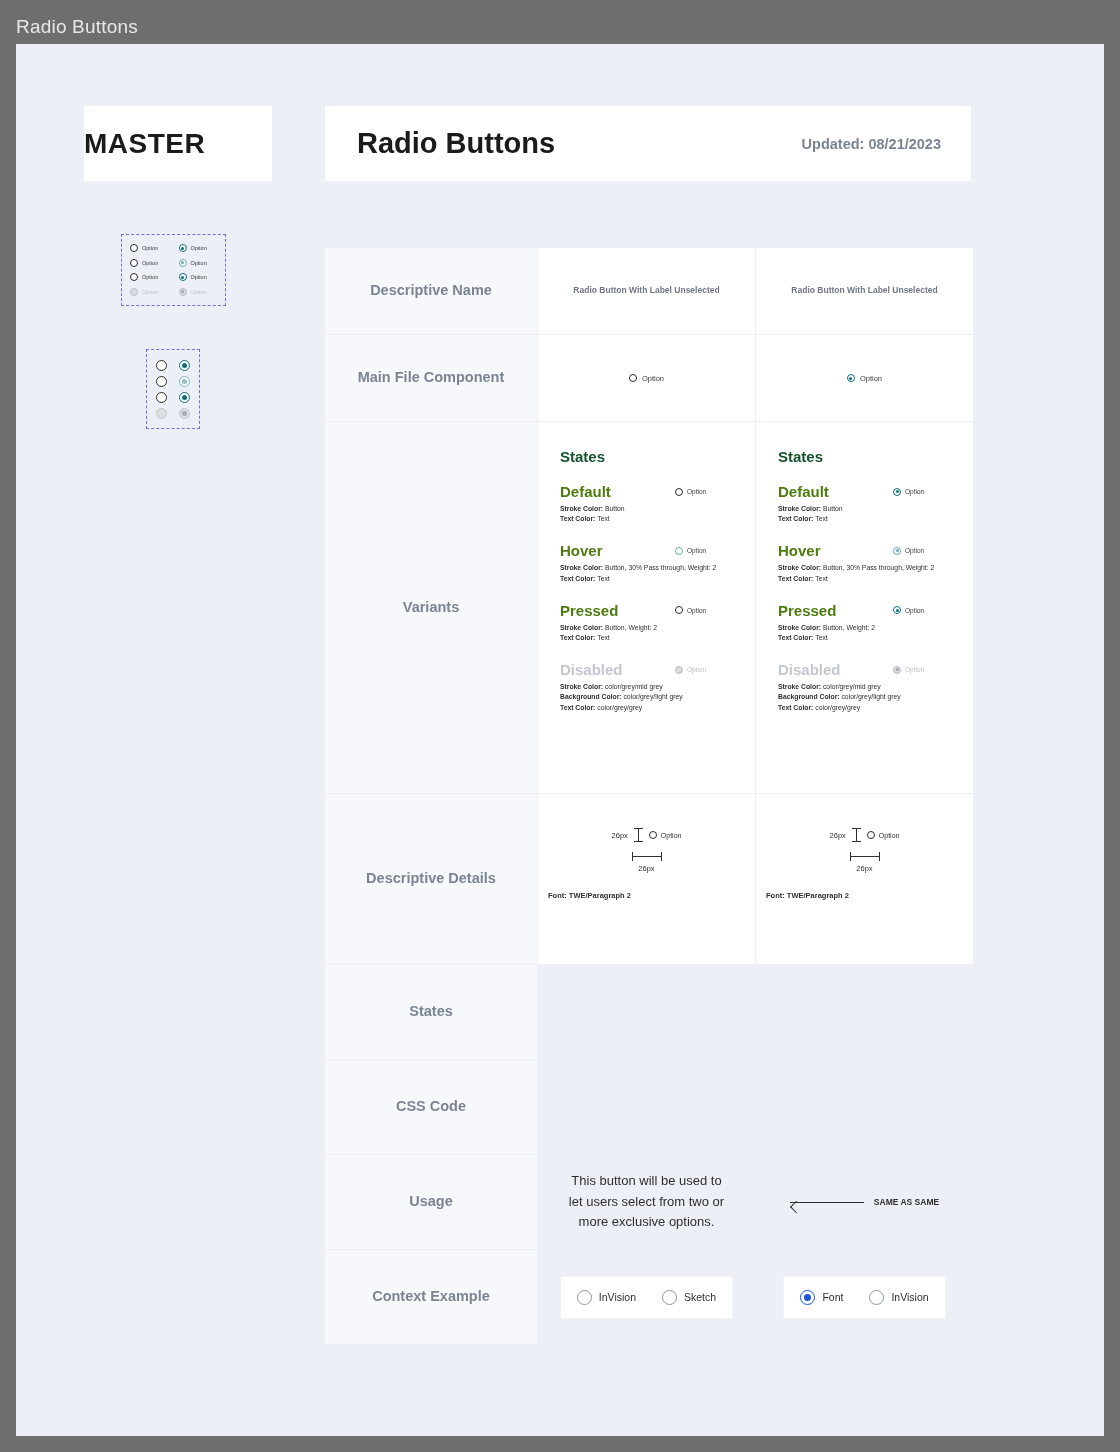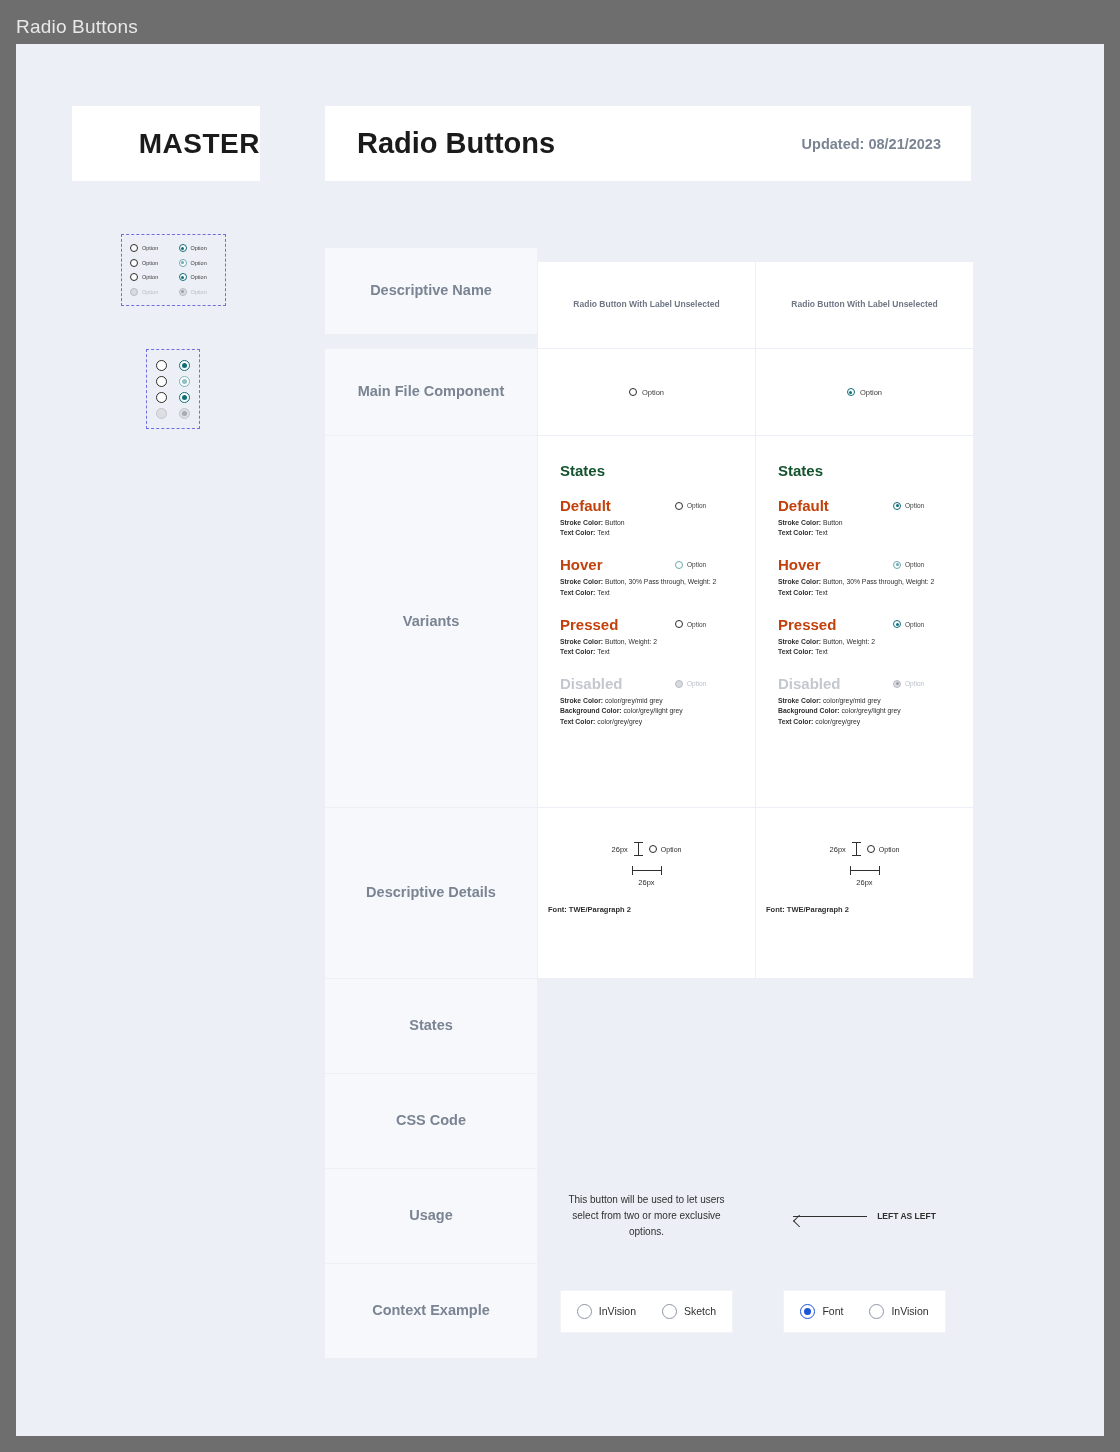--- a/index.html
+++ b/index.html
@@ -14,24 +14,24 @@
     position:absolute; left:16px; top:16px;
     color:#e8e8e8; font-size:19px; letter-spacing:0.2px;
   }
   .canvas {
     position:absolute; left:16px; top:44px;
     width:1088px; height:1392px;
     background:#eceff5;
   }
   
   .master-card {
-    position:absolute; left:56px; top:62px;
+    position:absolute; left:68px; top:62px;
     width:188px; height:75px;
     background:#ffffff;
-    display:flex; align-items:center; justify-content:flex-end;
+    display:flex; align-items:center; justify-content:flex-start;
   }
   .master-card span { font-size:28px; font-weight:bold; color:#1b1b1b; letter-spacing:0.5px; }
 
   
   .swatch-a {
     position:absolute; left:105px; top:190px;
     width:105px; height:72px;
     border:1px dashed #6f6fe0; background:#eceff5;
     padding:6px 8px;
     display:grid; grid-template-columns:1fr 1fr; grid-template-rows:repeat(4,1fr);
@@ -90,33 +90,33 @@
     font-size:14.5px; font-weight:bold; color:#7b8493;
     padding:8px;
     line-height:1.35;
   }
   .vcell { background:#ffffff; position:relative; }
   .vcell.empty { background:#eceff5; }
   .namecell {
     background:#ffffff;
     display:flex; align-items:center; justify-content:center;
     text-align:center; font-size:8.5px; font-weight:bold; color:#6f7784;
-    line-height:1.4; padding:6px;margin-top:14px;
+    line-height:1.4; padding:6px;
   }
   .mainfile {
     display:flex; align-items:center; justify-content:center; gap:5px;
     height:100%;
   }
   .mainfile .ml { font-size:7.5px; color:#3c3c3c; }
 
   
   .variants { padding:26px 18px 18px 22px; }
   .variants .sec-title { font-size:15px; font-weight:bold; color:#14532d; margin:0 0 18px 0; }
   .state-row { display:flex; align-items:center; justify-content:space-between; }
-  .state-name { font-size:15px; font-weight:bold; color:#c2410c; }
+  .state-name { font-size:15px; font-weight:bold; color:#4d7c0f; }
   .state-name.dis { color:#c3c8d0; }
   .state-radio { display:flex; align-items:center; gap:4px; width:62px; }
   .state-radio .sl { font-size:6.5px; color:#3c3c3c; }
   .state-radio .sl.dis { color:#b9bec6; }
   .spec { font-size:6.8px; color:#2f2f2f; line-height:1.5; margin:4px 0 18px 0; }
   .spec b { font-weight:bold; }
 
   
   .details { padding:34px 10px 12px 10px; text-align:left; }
   .dim-row { display:flex; align-items:center; justify-content:center; gap:6px; }
@@ -130,21 +130,21 @@
   .hbar-wrap { margin-top:10px; display:flex; flex-direction:column; align-items:center; }
   .hbar { width:30px; height:9px; position:relative; }
   .hbar::before, .hbar::after { content:""; position:absolute; top:0; height:9px; width:1px; background:#2f2f2f; }
   .hbar::before { left:0; } .hbar::after { right:0; }
   .hbar span { position:absolute; left:0; top:4px; width:30px; height:1px; background:#2f2f2f; }
   .hbar-lbl { font-size:7.5px; color:#2f2f2f; margin-top:3px; }
   .font-note { margin-top:18px; font-size:7.5px; font-weight:bold; color:#2f2f2f; }
 
   
   .usage-box { padding:16px 26px; text-align:center; display:flex; align-items:center; justify-content:center; height:100%; }
-  .usage-box p { margin:0; font-size:10px; color:#2f2f2f; line-height:1.6; }
+  .usage-box p { margin:0; font-size:13px; color:#2f2f2f; line-height:1.6; }
   .same-as-left { display:flex; align-items:center; justify-content:center; height:100%; gap:10px; }
   .arrow { width:74px; height:10px; position:relative; }
   .arrow::before { content:""; position:absolute; left:0; top:4.5px; width:74px; height:1px; background:#2f2f2f; }
   .arrow::after { content:""; position:absolute; left:0; top:0.5px; width:8px; height:8px; border-left:1px solid #2f2f2f; border-bottom:1px solid #2f2f2f; transform:rotate(45deg); transform-origin:left bottom; }
   .sal-txt { font-size:8.5px; font-weight:bold; color:#2f2f2f; }
 
   
   .ctx-wrap { display:flex; align-items:center; justify-content:center; height:100%; }
   .ctx { background:#fff; box-shadow:0 0 0 1px #f1f3f6; padding:13px 16px; display:flex; gap:26px; align-items:center; }
   .ctx-item { display:flex; align-items:center; gap:7px; }
@@ -401,21 +401,21 @@
 
     <div class="lcell" style="height:94px">Usage</div>
     <div class="vcell empty" style="height:94px">
       <div class="usage-box">
           <p>This button will be used to let users select from two or more exclusive options.</p>
         </div>
     </div>
     <div class="vcell empty" style="height:94px">
       <div class="same-as-left">
         <span class="arrow"></span>
-        <span class="sal-txt">LEFT AS LEFT</span>
+        <span class="sal-txt">SAME AS SAME</span>
       </div>
     </div>
 
     <div class="lcell" style="height:94px">Context Example</div>
     <div class="vcell empty" style="height:94px">
       <div class="ctx-wrap">
         <div class="ctx">
           <div class="ctx-item">
             <span class="r lg"></span>
             <span class="cl">InVision</span>

